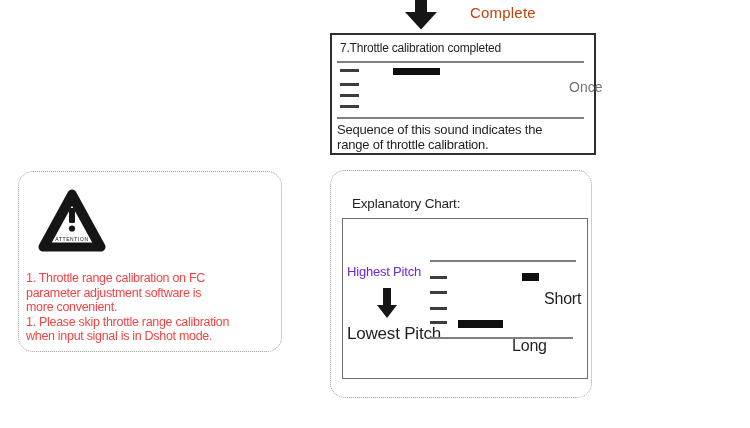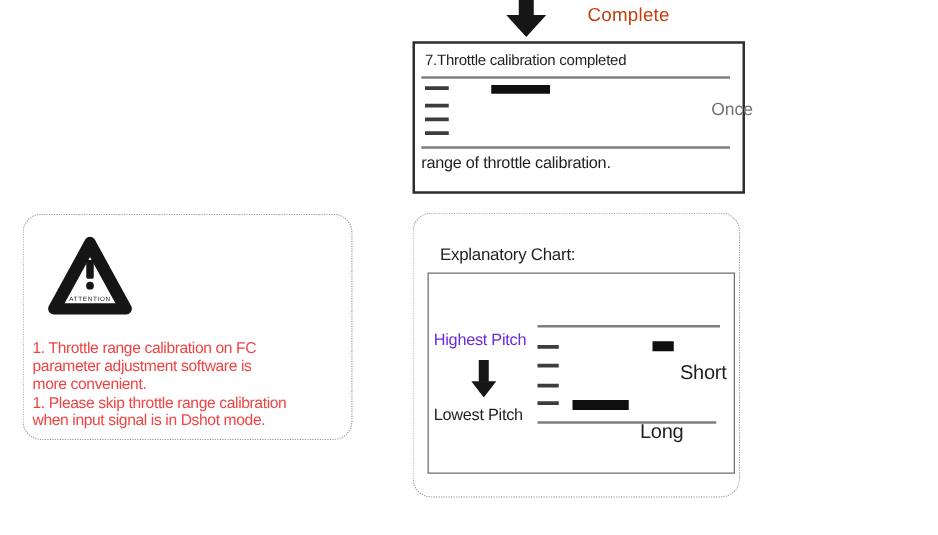--- a/index.html
+++ b/index.html
@@ -50,21 +50,21 @@
   }
   .chart-heading { left: 21px; top: 25px; font-size: 13.5px; letter-spacing: -0.2px; color: #1f1f1f; }
   .chart-box {
     left: 11px; top: 47px; width: 246px; height: 161px;
     border: 1px solid #6f6f6f; background: #ffffff;
   }
   .chart-line { height: 1.5px; background: #7f7f7f; }
   .cl-top { left: 87px; top: 41px; width: 146px; }
   .cl-bottom { left: 87px; top: 118px; width: 143px; }
   .hp-label { left: 4px; top: 45px; font-size: 13px; letter-spacing: -0.2px; color: #6d28d9; }
-  .lp-label { left: 4px; top: 105px; font-size: 13px; letter-spacing: -0.2px; color: #1f1f1f; }
+  .lp-label { left: 4px; top: 105px; font-size: 17px; letter-spacing: -0.2px; color: #1f1f1f; }
   .pitch-dash { left: 87px; width: 17px; height: 2.5px; background: #3d3d3d; }
   .pd0 { top: 57px; } .pd1 { top: 72px; } .pd2 { top: 88px; } .pd3 { top: 102px; }
   .pitch-arrow { left: 34px; top: 69px; width: 20px; height: 30px; }
   .legend-bar { background: #0f0f0f; height: 8px; }
   .lb-short { left: 179px; top: 54px; width: 17px; }
   .lb-long { left: 115px; top: 101px; width: 45px; }
   .legend-label { font-size: 16px; letter-spacing: -0.2px; color: #1f1f1f; margin-top: 20px; }
   .short-label { left: 201px; top: 51px; }
   .long-label { left: 169px; top: 98px; }
 </style>
@@ -81,20 +81,21 @@
   <div class="abs sound-title">7.Throttle calibration completed</div>
   <div class="abs staff-line line-top"></div>
   <div class="abs beep-dash d1"></div>
   <div class="abs beep-dash d2"></div>
   <div class="abs beep-dash d3"></div>
   <div class="abs beep-dash d4"></div>
   <div class="abs beep-bar-long-top"></div>
   <div class="abs once-label">Once</div>
   <div class="abs staff-line line-bottom"></div>
   <div class="abs sound-desc">
+    <div>Sequence of this sound indicates the</div>
     <div>range of throttle calibration.</div>
   </div>
 </div>
 
 <div class="abs attention-panel">
   <svg class="abs attention-icon" viewBox="0 0 70 70">
     <path d="M 35 5 L 64 58 L 6 58 Z" fill="#ffffff" stroke="#151515" stroke-width="9" stroke-linejoin="round"></path>
     <path d="M 35 15 L 57 55 L 13 55 Z" fill="none" stroke="#151515" stroke-width="1.6" stroke-linejoin="round"></path>
     <rect x="32" y="19" width="6" height="15" rx="1.5" fill="#151515"></rect>
     <circle cx="35" cy="39.5" r="3.1" fill="#151515"></circle>

